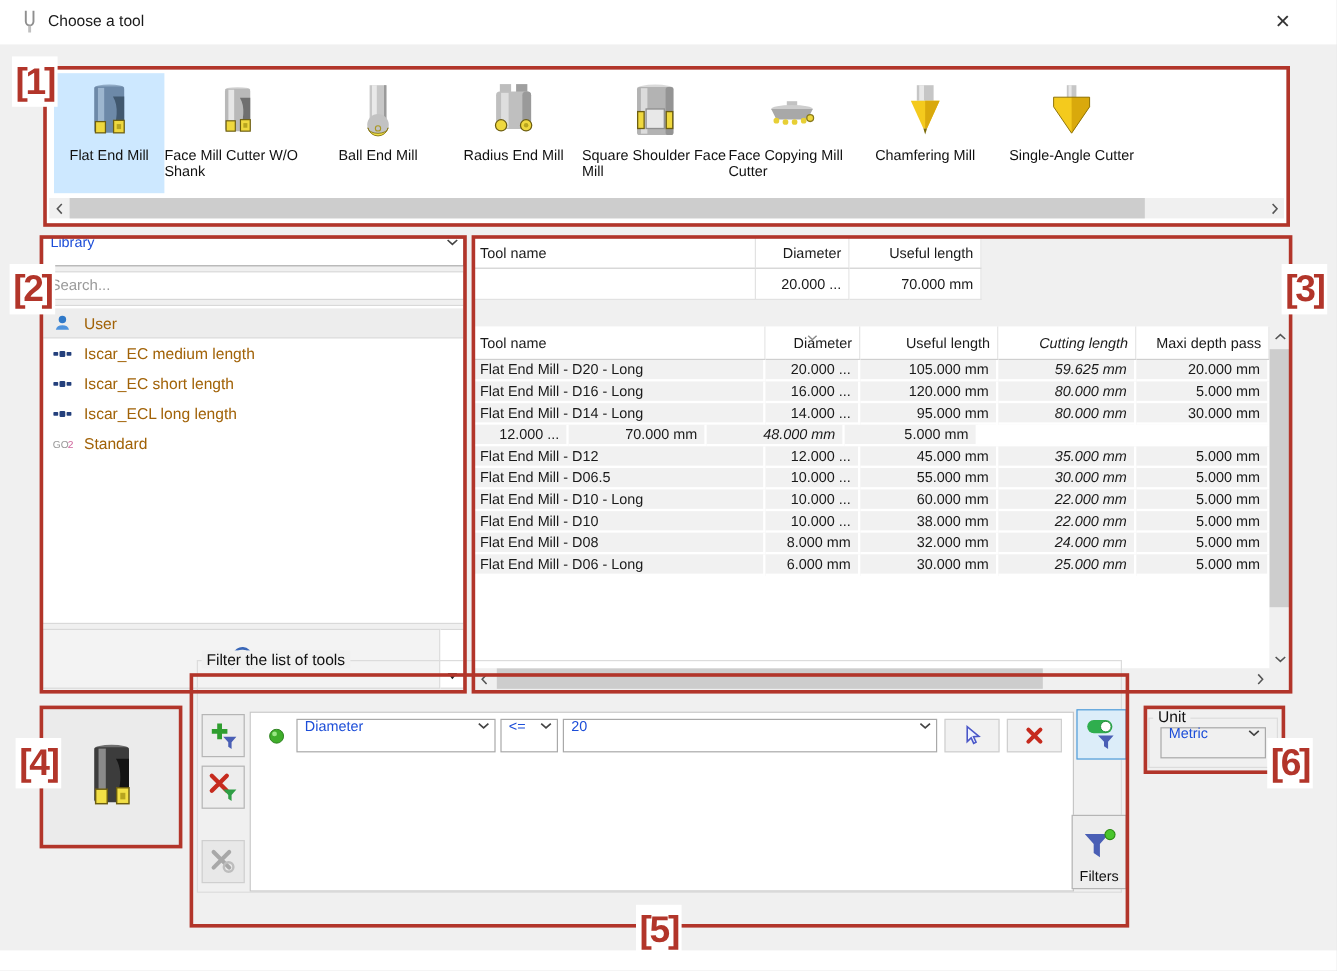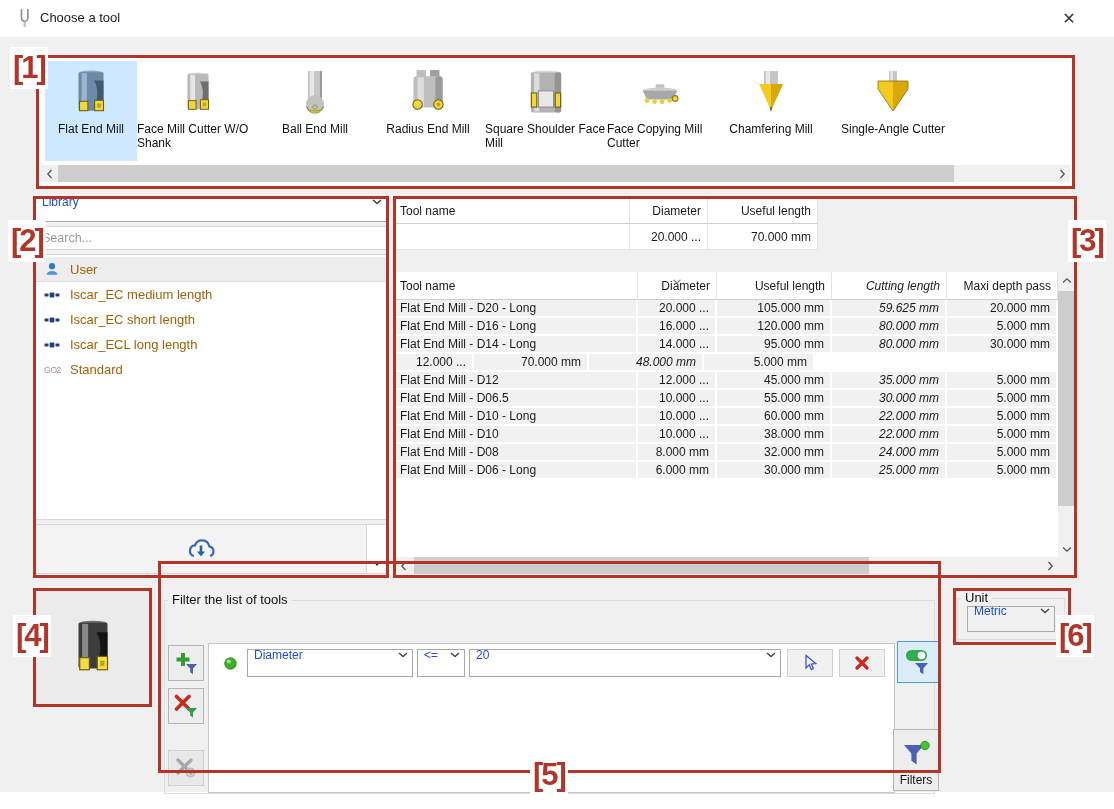--- a/index.html
+++ b/index.html
@@ -62,21 +62,21 @@
   .trow .txt{padding-left:5px;}
   .sort-chev{position:absolute;top:1px;left:50%;transform:translateX(-50%);}
   .vsb{position:absolute;left:663px;top:74px;width:17px;height:285px;background:#f0f0f0;display:flex;flex-direction:column;align-items:center;}
   .vsb .arr{height:17px;width:17px;display:flex;align-items:center;justify-content:center;flex:0 0 auto;}
   .vsb .track{position:relative;flex:1;width:17px;}
   .vsb .thumb{position:absolute;left:0;width:17px;background:#cdcdcd;}
   .table-hsb{left:0;top:359px;width:663px;height:17px;}
   
   .preview-panel{position:absolute;left:35px;top:590px;width:115px;height:115px;background:#ebebeb;display:flex;align-items:center;justify-content:center;z-index:1;}
   
-  .filter-panel{position:absolute;left:160px;top:591px;width:779px;height:208px;z-index:1;}
+  .filter-panel{position:absolute;left:160px;top:541px;width:779px;height:208px;z-index:1;}
   .group-border{position:absolute;border:1px solid #dcdcdc;}
   .group-label{position:absolute;background:#f0f0f0;font-size:13px;color:#111;padding:0 4px;}
   .sq-btn{position:absolute;width:36px;height:36px;background:#ededed;border:1px solid #b5b5b5;display:flex;align-items:center;justify-content:center;}
   .sq-btn.disabled{background:#e8e8e8;border-color:#cfcfcf;}
   .filter-list{position:absolute;left:48px;top:52px;width:687px;height:150px;background:#fff;border:1px solid #c6c6c6;}
   .filter-row{position:absolute;left:4px;top:4px;width:679px;height:30px;display:flex;align-items:center;}
   .fdot{width:34px;display:flex;align-items:center;justify-content:center;flex:0 0 auto;}
   .fcombo{height:28px;flex:0 0 auto;}
   .f-field{width:166px;margin-right:4px;}
   .f-op{width:48px;margin-right:4px;}

